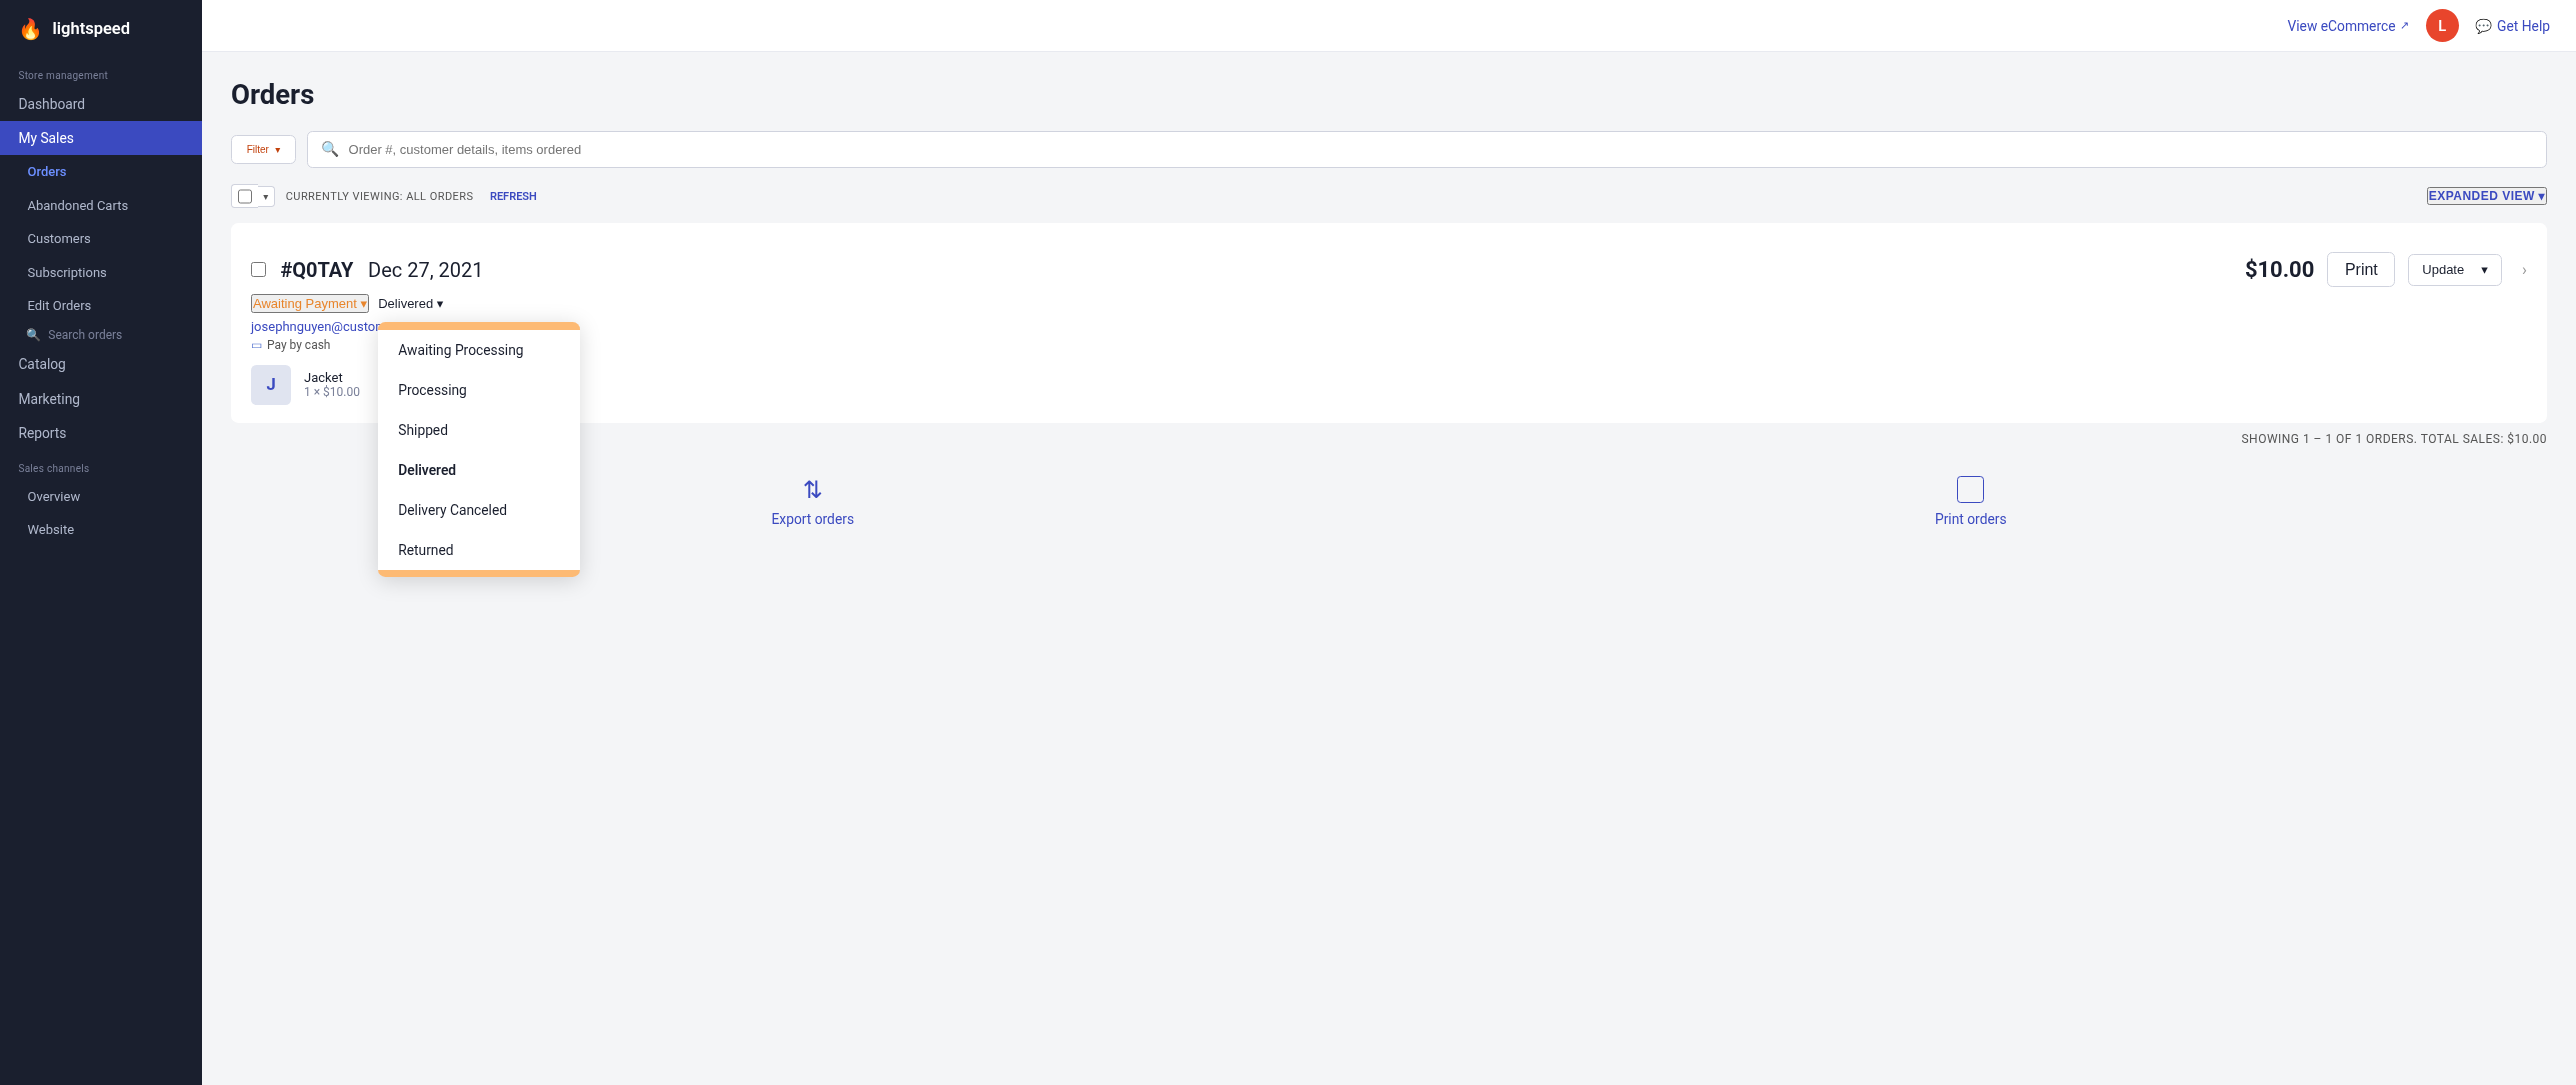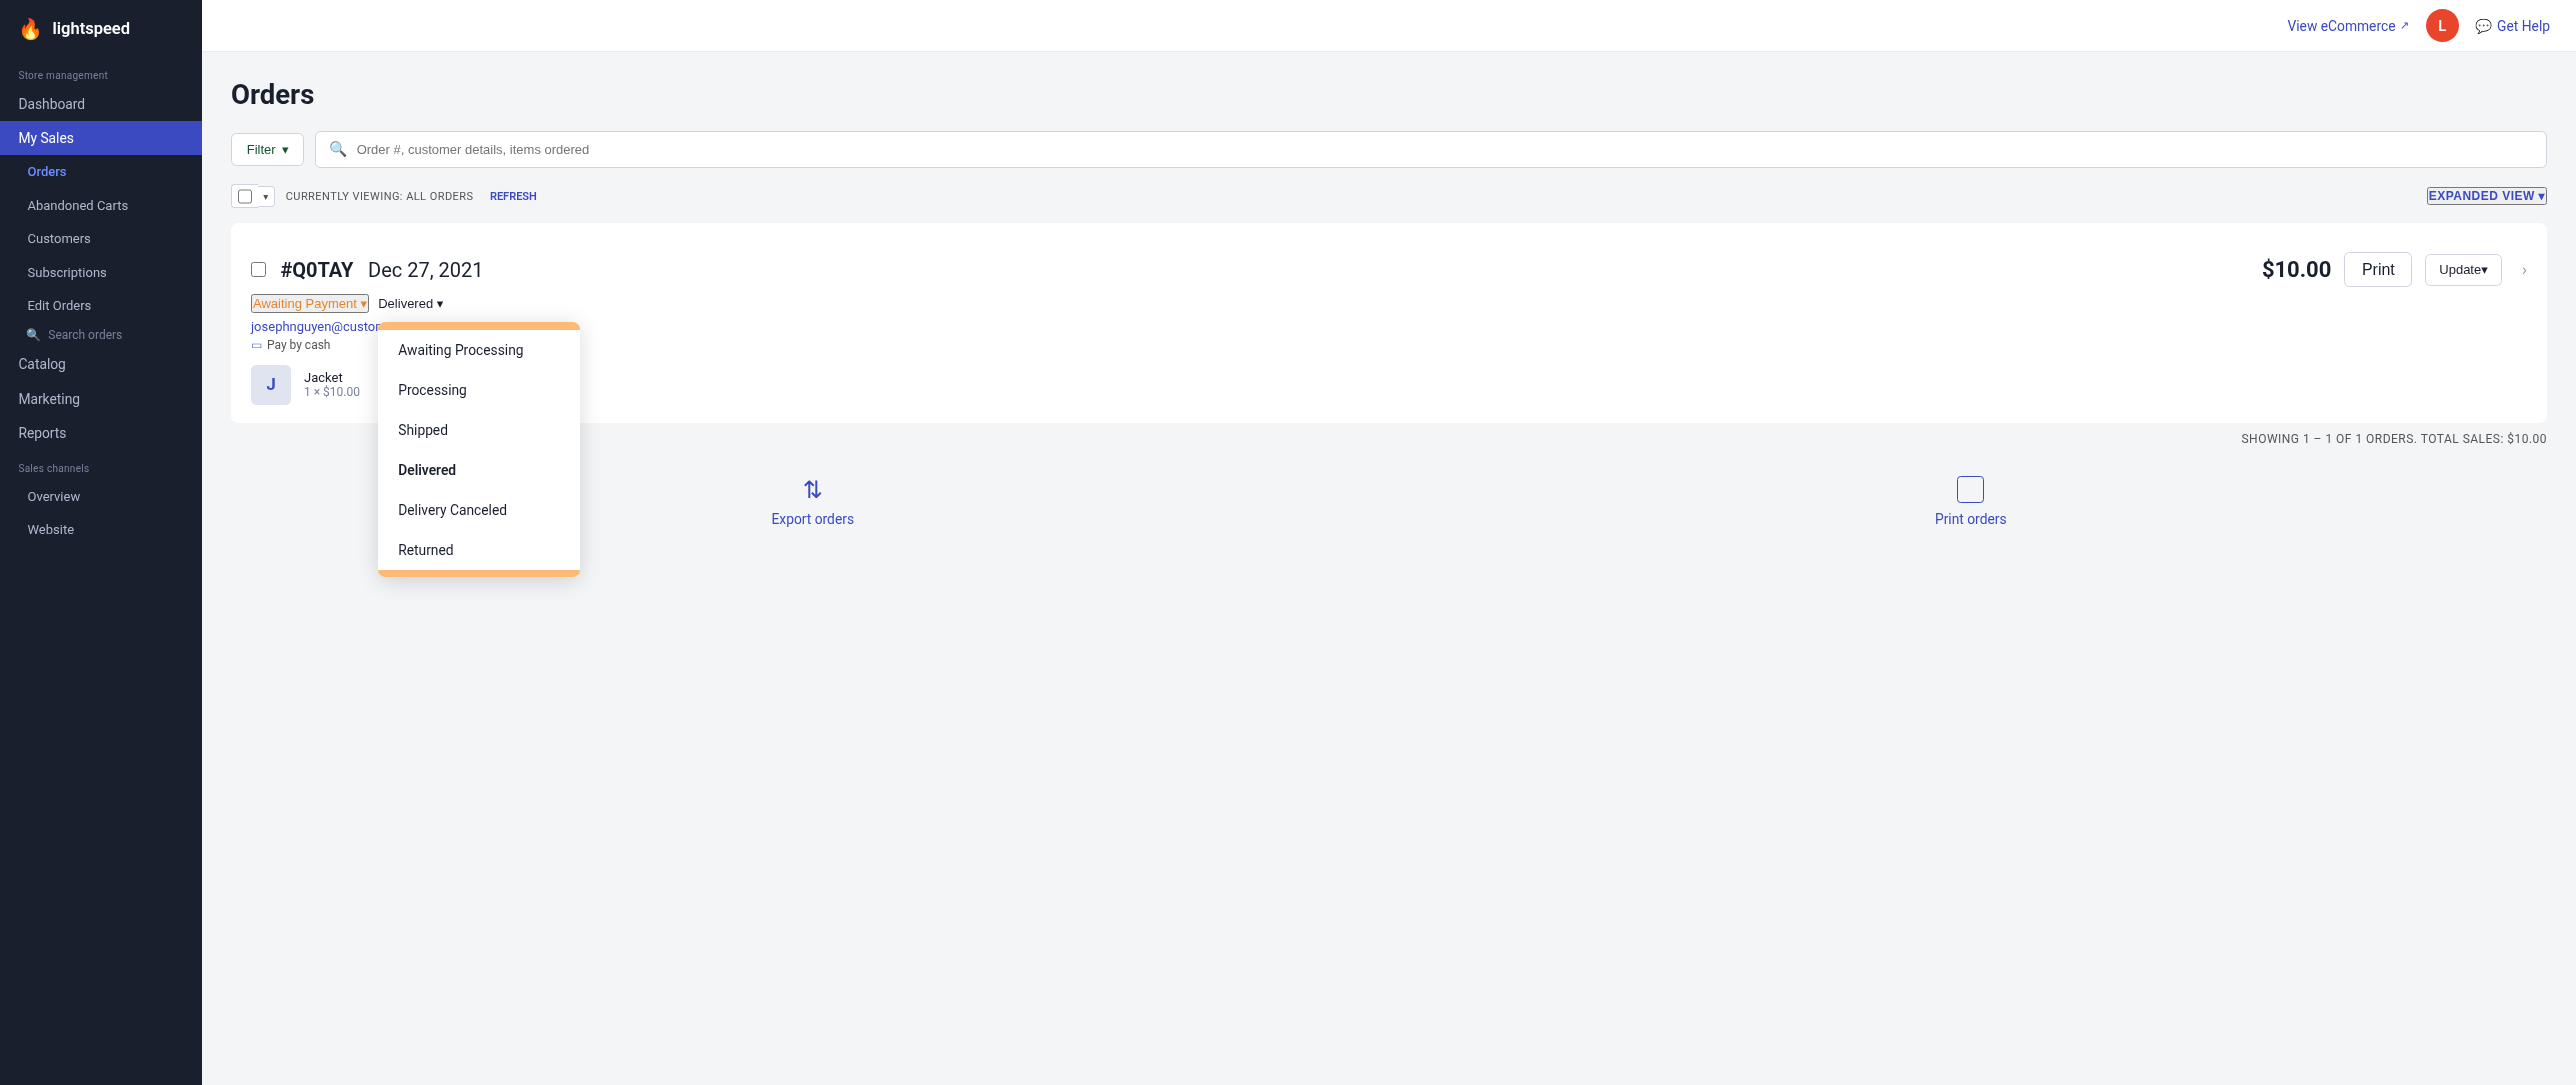--- a/index.html
+++ b/index.html
@@ -135,22 +135,22 @@
       margin-bottom: 13px;
     }
     .filter-btn {
       display: flex;
       align-items: center;
       gap: 6.4px;
       padding: 8.3px 14.7px;
       background: #fff;
       border: 0.9px solid #d0d3de;
       border-radius: 5.5px;
-      font-size: 13px;
-      color: #14532d;
+      font-size: 10px;
+      color: #c2410c;
       cursor: pointer;
     }
     .search-bar {
       flex: 1;
       display: flex;
       align-items: center;
       background: #fff;
       border: 0.9px solid #d0d3de;
       border-radius: 5.5px;
       padding: 8.3px 13px;
@@ -288,21 +288,21 @@
     .update-btn {
       padding: 7.3px 13px;
       border: 0.9px solid #d0d3de;
       border-radius: 5.5px;
       background: #fff;
       font-size: 13px;
       color: #1a1f2e;
       cursor: pointer;
       display: flex;
       align-items: center;
-      gap: 0;
+      gap: 17px;
     }
     .chevron-right {
       color: #999;
       font-size: 16.5px;
       cursor: pointer;
       margin-left: 7.3px;
     }
 
     
     .order-statuses {

